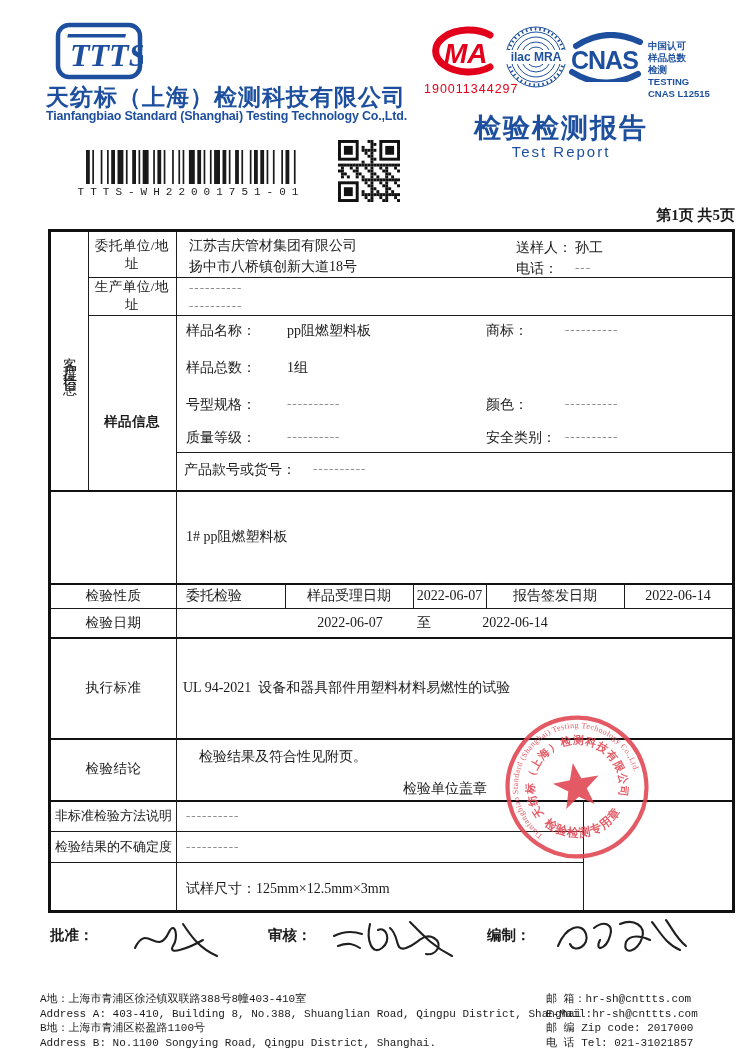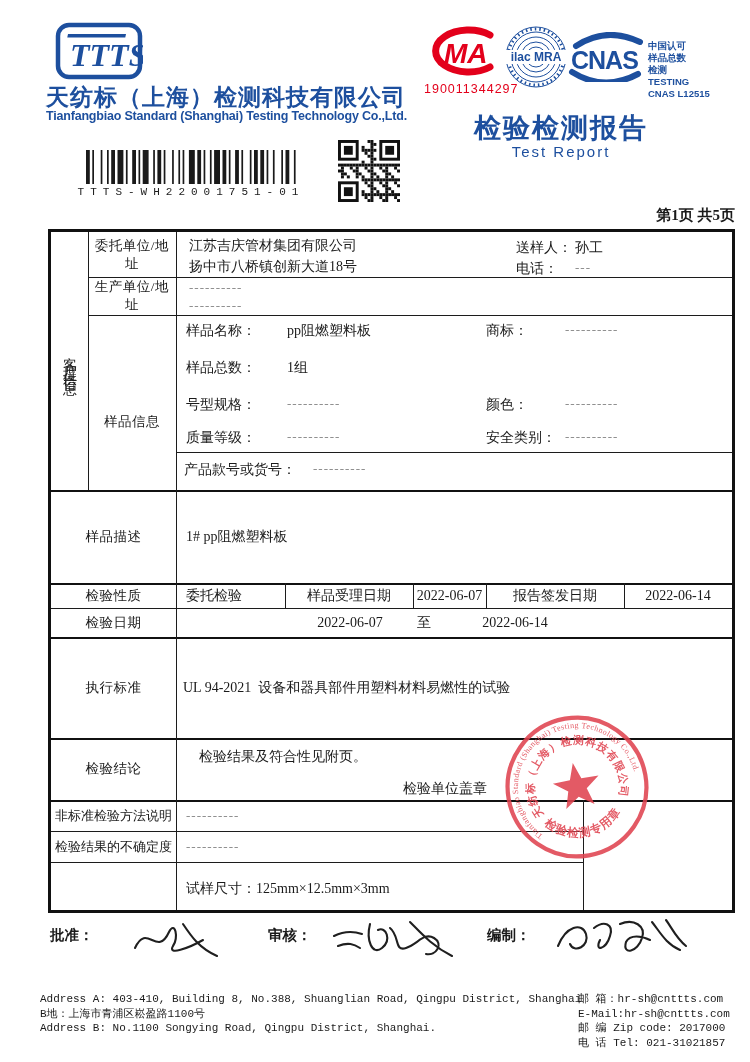--- a/index.html
+++ b/index.html
@@ -281,39 +281,38 @@
     <div class="abs txt" style="left:138px;top:26px;">扬中市八桥镇创新大道18号</div>
     <div class="abs txt" style="left:465px;top:7px;">送样人：</div>
     <div class="abs txt" style="left:524px;top:7px;">孙工</div>
     <div class="abs txt" style="left:465px;top:28px;">电话：</div>
     <div class="abs dash" style="left:524px;top:28px;">---</div>
 
     <div class="abs cell lab" style="left:37px;top:45px;width:88px;height:38px;">生产单位/地址</div>
     <div class="abs dash" style="left:138px;top:48px;">----------</div>
     <div class="abs dash" style="left:138px;top:66px;">----------</div>
 
-    <div class="abs cell lab" style="left:37px;top:83px;width:88px;height:213px;">样品信息</div>
+    <div class="abs cell lab" style="left:37px;top:83px;width:88px;height:213px;font-weight:bold;">样品信息</div>
     <div class="abs txt" style="left:135px;top:90px;">样品名称：</div>
     <div class="abs txt" style="left:236px;top:90px;">pp阻燃塑料板</div>
     <div class="abs txt" style="left:435px;top:90px;">商标：</div>
     <div class="abs dash" style="left:514px;top:90px;">----------</div>
     <div class="abs txt" style="left:135px;top:127px;">样品总数：</div>
     <div class="abs txt" style="left:236px;top:127px;">1组</div>
     <div class="abs txt" style="left:135px;top:164px;">号型规格：</div>
     <div class="abs dash" style="left:236px;top:164px;">----------</div>
     <div class="abs txt" style="left:435px;top:164px;">颜色：</div>
     <div class="abs dash" style="left:514px;top:164px;">----------</div>
     <div class="abs txt" style="left:135px;top:197px;">质量等级：</div>
     <div class="abs dash" style="left:236px;top:197px;">----------</div>
     <div class="abs txt" style="left:435px;top:197px;">安全类别：</div>
     <div class="abs dash" style="left:514px;top:197px;">----------</div>
     <div class="abs txt" style="left:133px;top:229px;">产品款号或货号：</div>
     <div class="abs dash" style="left:262px;top:229px;">----------</div>
 
-    <div class="abs cell lab" style="left:0;top:258px;width:125px;height:93px;">样品描述</div>
     <div class="abs txt" style="left:135px;top:296px;">1# pp阻燃塑料板</div>
 
     <div class="abs cell lab" style="left:0;top:351px;width:125px;height:25px;">检验性质</div>
     <div class="abs txt" style="left:135px;top:355px;">委托检验</div>
     <div class="abs cell txt" style="left:234px;top:351px;width:128px;height:25px;">样品受理日期</div>
     <div class="abs cell txt" style="left:362px;top:351px;width:73px;height:25px;">2022-06-07</div>
     <div class="abs cell txt" style="left:435px;top:351px;width:138px;height:25px;">报告签发日期</div>
     <div class="abs cell txt" style="left:573px;top:351px;width:108px;height:25px;">2022-06-14</div>
 
     <div class="abs cell lab" style="left:0;top:376px;width:125px;height:29px;">检验日期</div>
@@ -370,23 +369,24 @@
   </svg>
   <div class="abs siglab" style="left:487px;top:926px;">编制：</div>
   <svg class="sig abs" style="left:548px;top:908px;" width="142" height="62">
     <path d="M10,38 C18,18 34,14 38,26 C42,38 26,46 22,36"></path>
     <path d="M46,20 C56,12 66,16 62,28 C58,42 46,44 52,32"></path>
     <path d="M72,16 C86,10 98,18 94,30 C90,44 74,48 78,34 C82,26 94,28 102,32"></path>
     <path d="M104,14 C112,24 118,36 132,42 M118,12 C124,20 128,30 138,38"></path>
   </svg>
 
   <div class="abs mono foot" style="left:40px;top:992px;">
+    <div>A地：上海市青浦区徐泾镇双联路388号8幢403-410室</div>
     <div>Address A: 403-410, Building 8, No.388, Shuanglian Road, Qingpu District, Shanghai</div>
     <div>B地：上海市青浦区崧盈路1100号</div>
     <div>Address B: No.1100 Songying Road, Qingpu District, Shanghai.</div>
   </div>
-  <div class="abs mono foot" style="left:578px;top:992px;">
+  <div class="abs mono foot" style="left:546px;top:992px;">
     <div>邮 箱：hr-sh@cnttts.com</div>
     <div>E-Mail:hr-sh@cnttts.com</div>
     <div>邮 编 Zip code: 2017000</div>
     <div>电 话 Tel: 021-31021857</div>
   </div>
 </div>
 
 </body></html>

